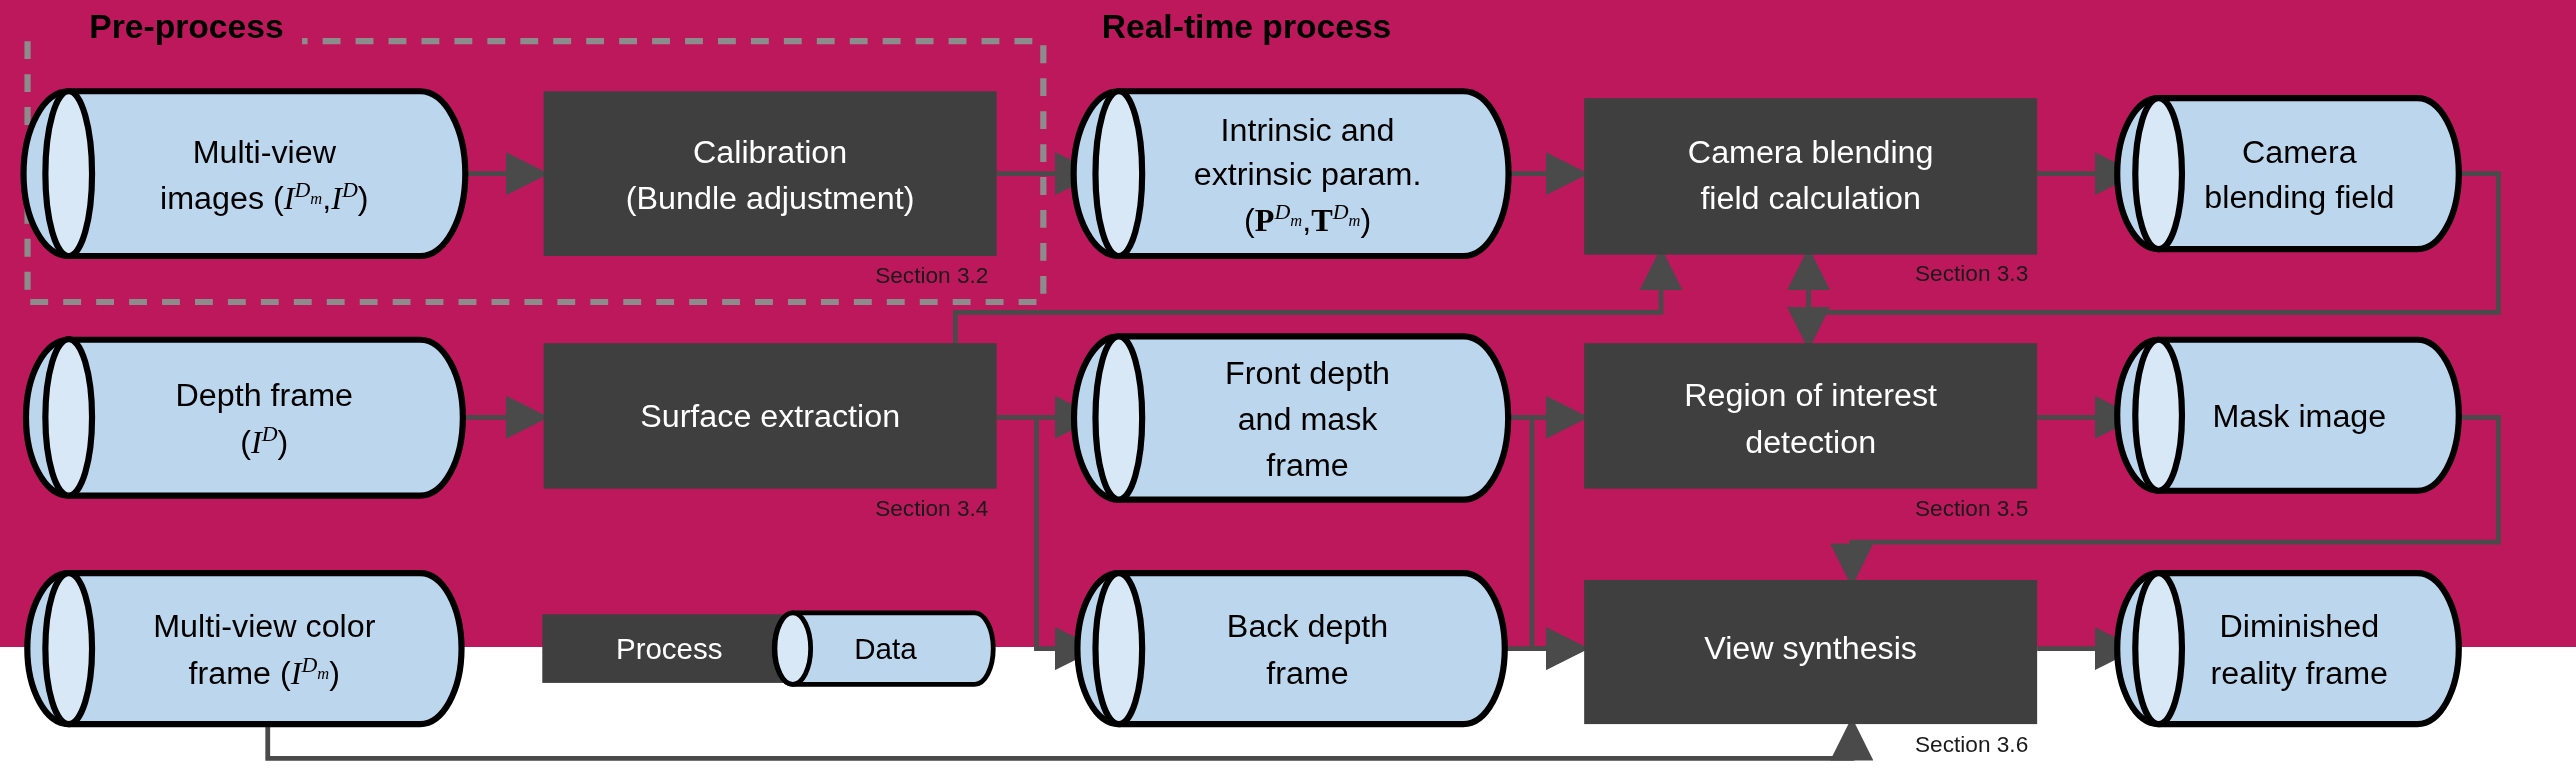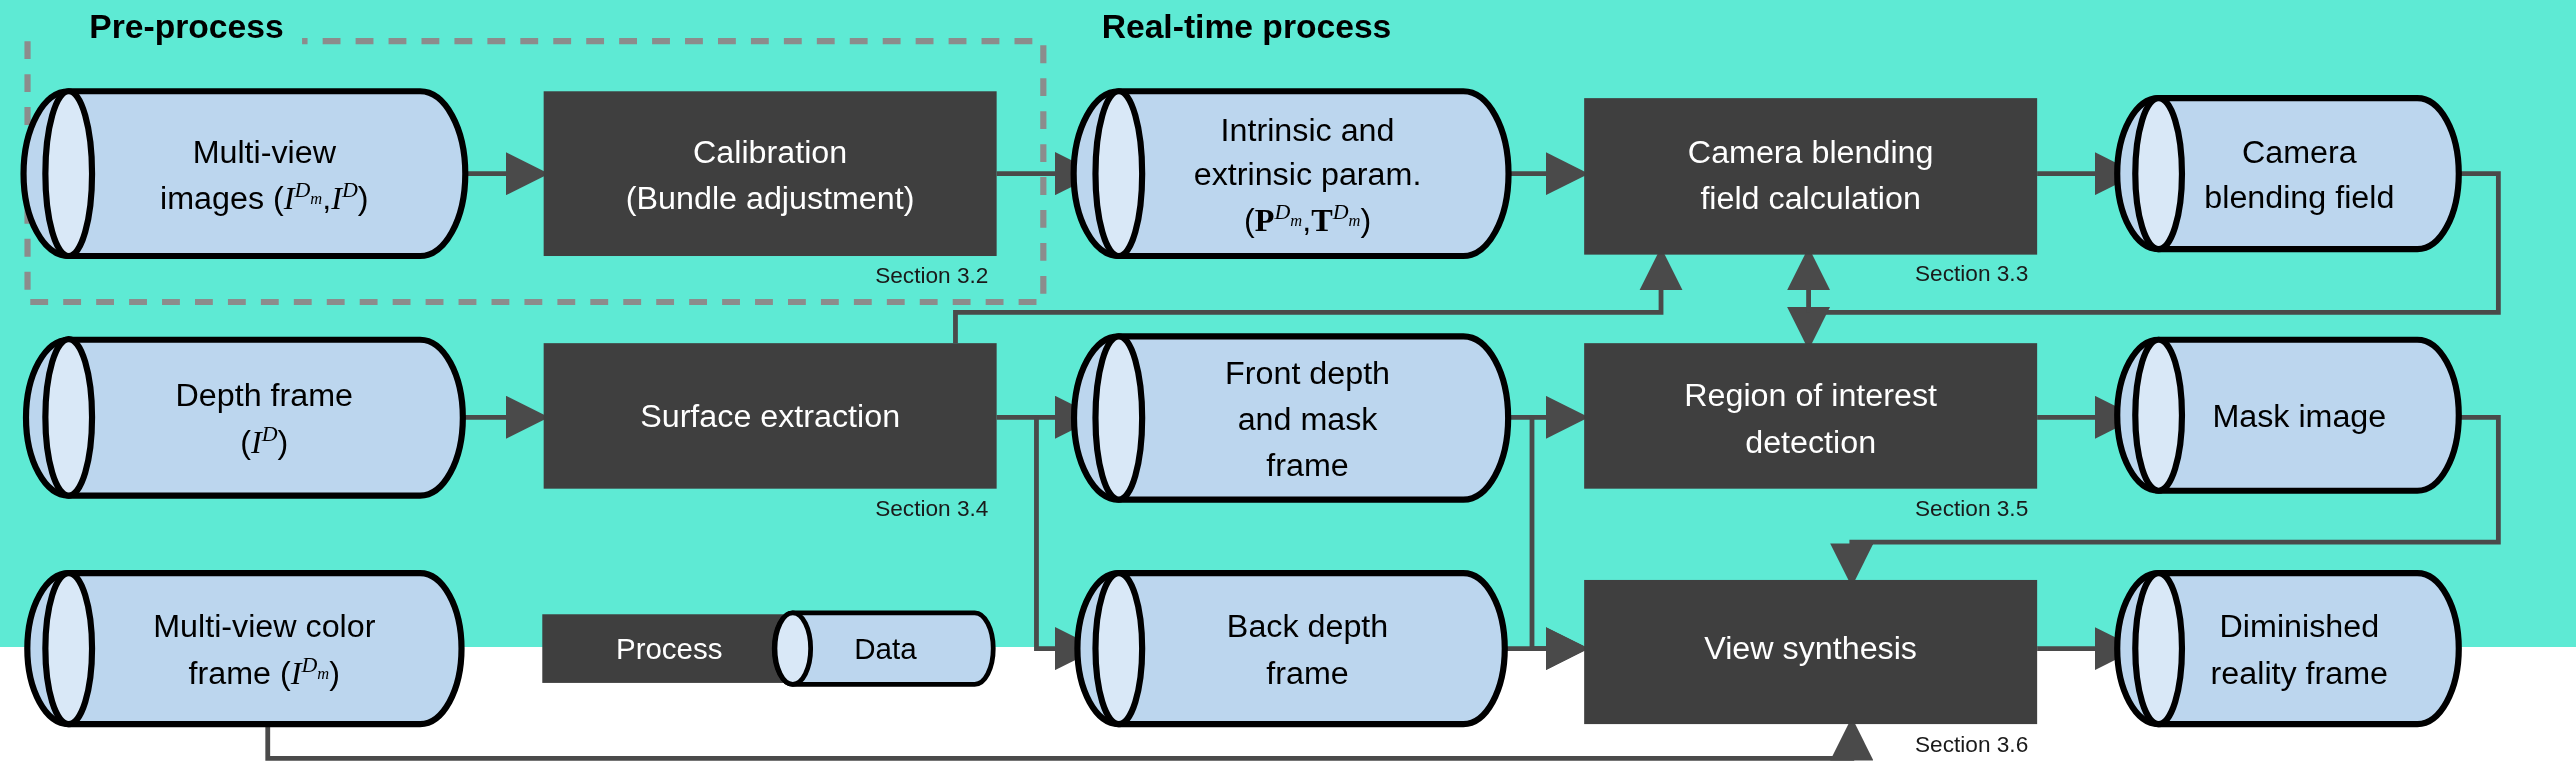--- a/index.html
+++ b/index.html
@@ -1,21 +1,21 @@
 <!DOCTYPE html>
 <html style="font-size:11px"><head>
 <meta charset="utf-8">
 <title>Diminished Reality Pipeline Flowchart</title>
 <style>
   html,body{margin:0;padding:0;background:#ffffff;}
   body{
     font-family:"Liberation Sans", sans-serif;
     width:2576px;height:779px;overflow:hidden;
   }
-  #stage{position:relative;width:2576px;height:647px;background:#5eead4;}
+  #stage{position:relative;width:2576px;height:647px;background:#be185d;}
   svg#flow{display:block;width:2576px;height:779px;}
   .proc-rect{fill:#3f3f3f;stroke:none;}
   .cyl-body{fill:#bcd6ee;stroke:#000;stroke-width:9;stroke-linejoin:round;}
   .cyl-cap{fill:#d9e8f7;stroke:#000;stroke-width:9;}
   .legend-cyl-body{fill:#bcd6ee;stroke:#000;stroke-width:7;}
   .legend-cyl-cap{fill:#d9e8f7;stroke:#000;stroke-width:7;}
   .conn{stroke:#4a4a4a;stroke-width:7;fill:none;}
   .dashbox{stroke:#8c8c8c;stroke-width:9;fill:none;stroke-dasharray:26 22;}
   text{font-family:"Liberation Sans", sans-serif;}
   .t-proc{fill:#ffffff;font-size:47px;}

